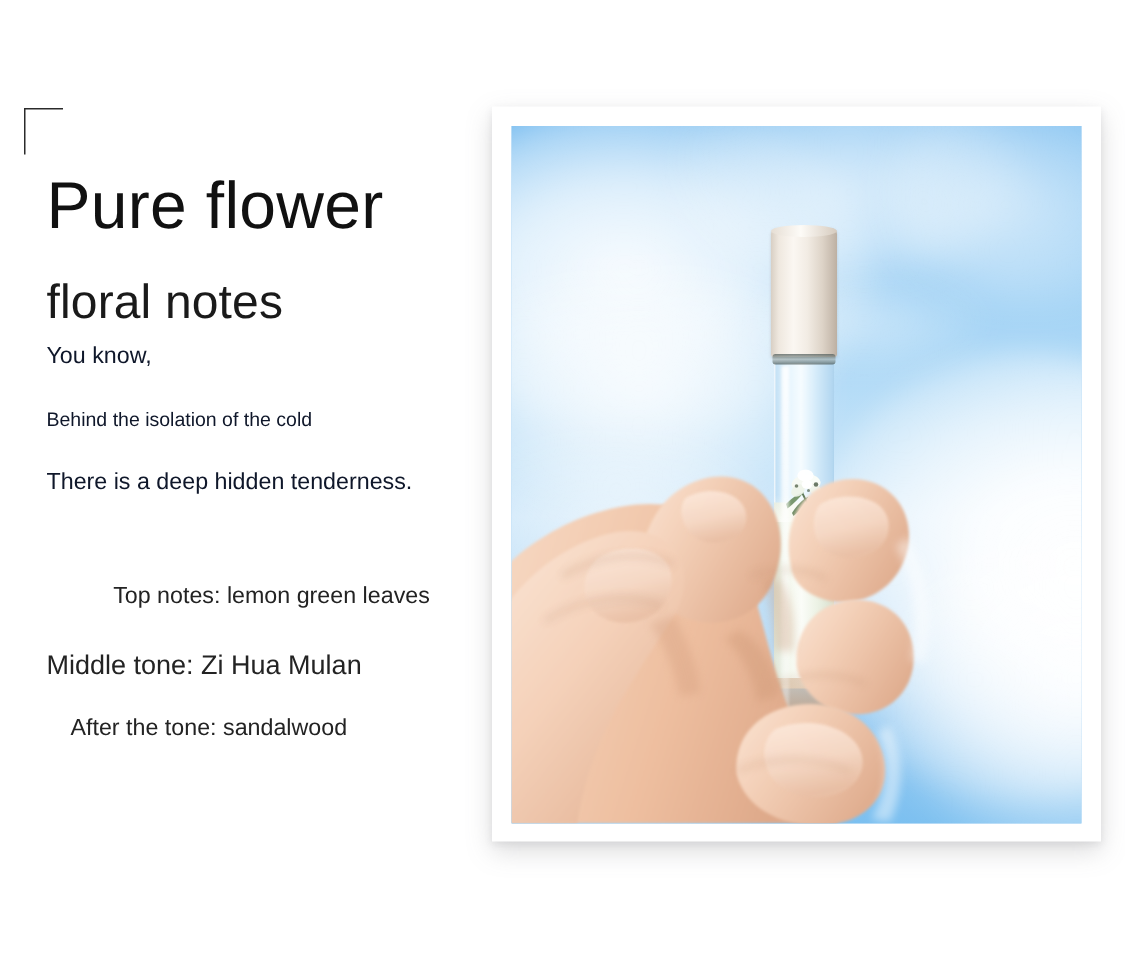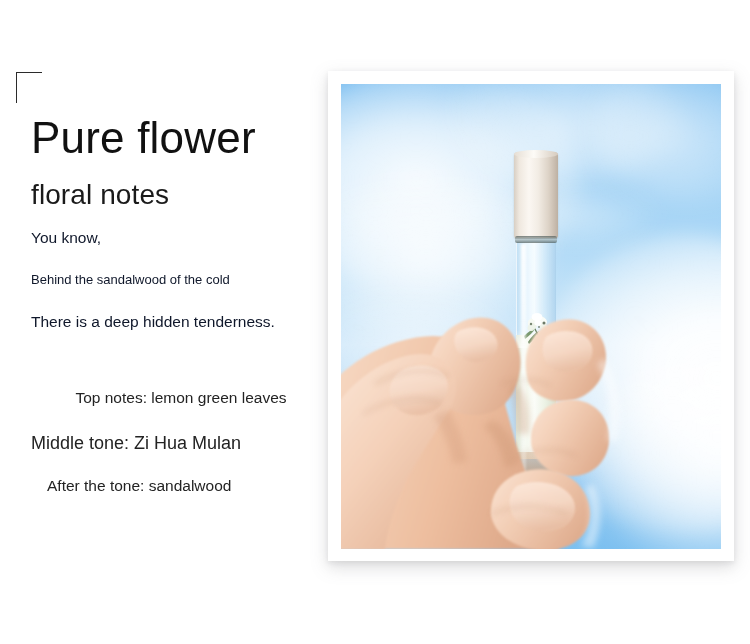--- a/index.html
+++ b/index.html
@@ -47,21 +47,21 @@
     letter-spacing: 0.2px;
     line-height: 1.05;
     color: #111111;
     white-space: nowrap;
   }
 
   #subhead {
     position: absolute;
     left: 31px;
     top: 157px;
-    font-size: 28px;
+    font-size: 32px;
     font-weight: 400;
     letter-spacing: 0.1px;
     line-height: 1.1;
     color: #1a1a1a;
     white-space: nowrap;
   }
 
   #verse-block {
     position: absolute;
     left: 31px;
@@ -382,21 +382,21 @@
 <div id="text-column" data-interactable="false">
 
   <div id="corner-bracket" data-interactable="false"></div>
 
   <h1 id="headline" data-interactable="false">Pure flower</h1>
 
   <h2 id="subhead" data-interactable="false">floral notes</h2>
 
   <div id="verse-block" data-interactable="false">
     <p id="verse-line-1" class="verse-line v-lg" data-interactable="false">You know,</p>
-    <p id="verse-line-2" class="verse-line v-sm" data-interactable="false">Behind the sandalwood of the cold</p>
+    <p id="verse-line-2" class="verse-line v-sm" data-interactable="false">Behind the isolation of the cold</p>
     <p id="verse-line-3" class="verse-line v-lg" data-interactable="false">There is a deep hidden tenderness.</p>
   </div>
 
   <div id="notes-block" data-interactable="false">
     <p id="note-line-1" class="note-line n-lg" data-interactable="false">Top notes: lemon green leaves</p>
     <p id="note-line-2" class="note-line n-sm" data-interactable="false">Middle tone: Zi Hua Mulan</p>
     <p id="note-line-3" class="note-line n-lg" data-interactable="false">After the tone: sandalwood</p>
   </div>
 
 </div>

